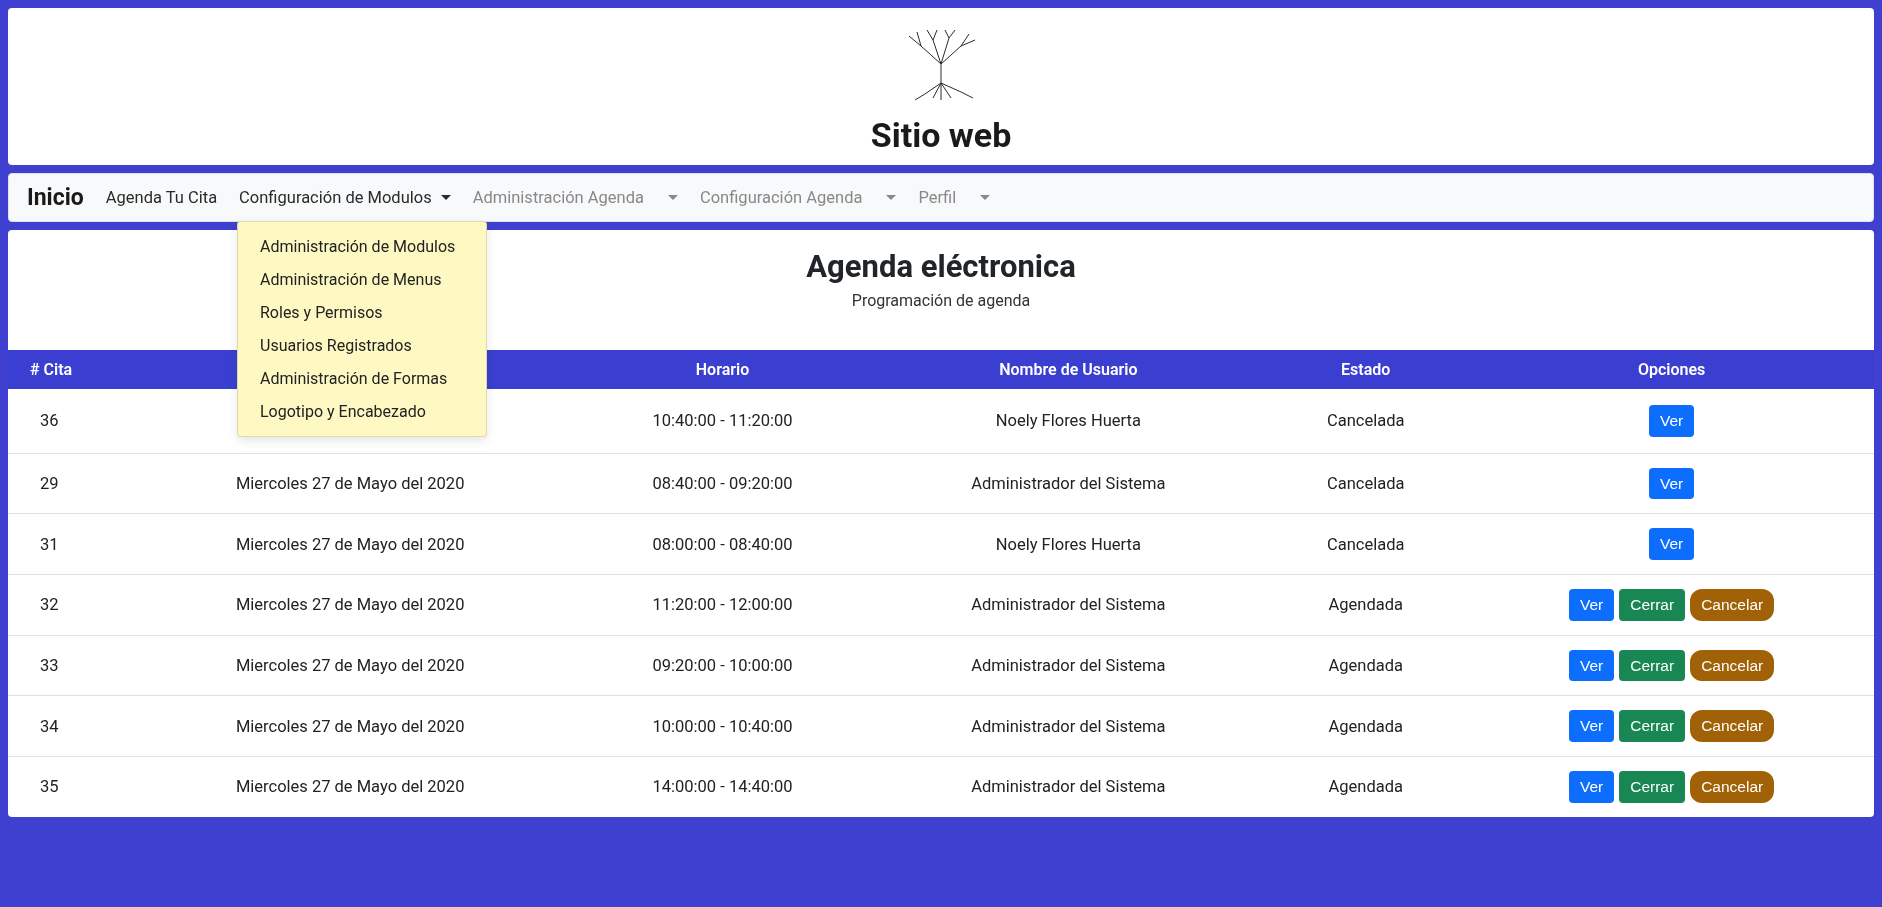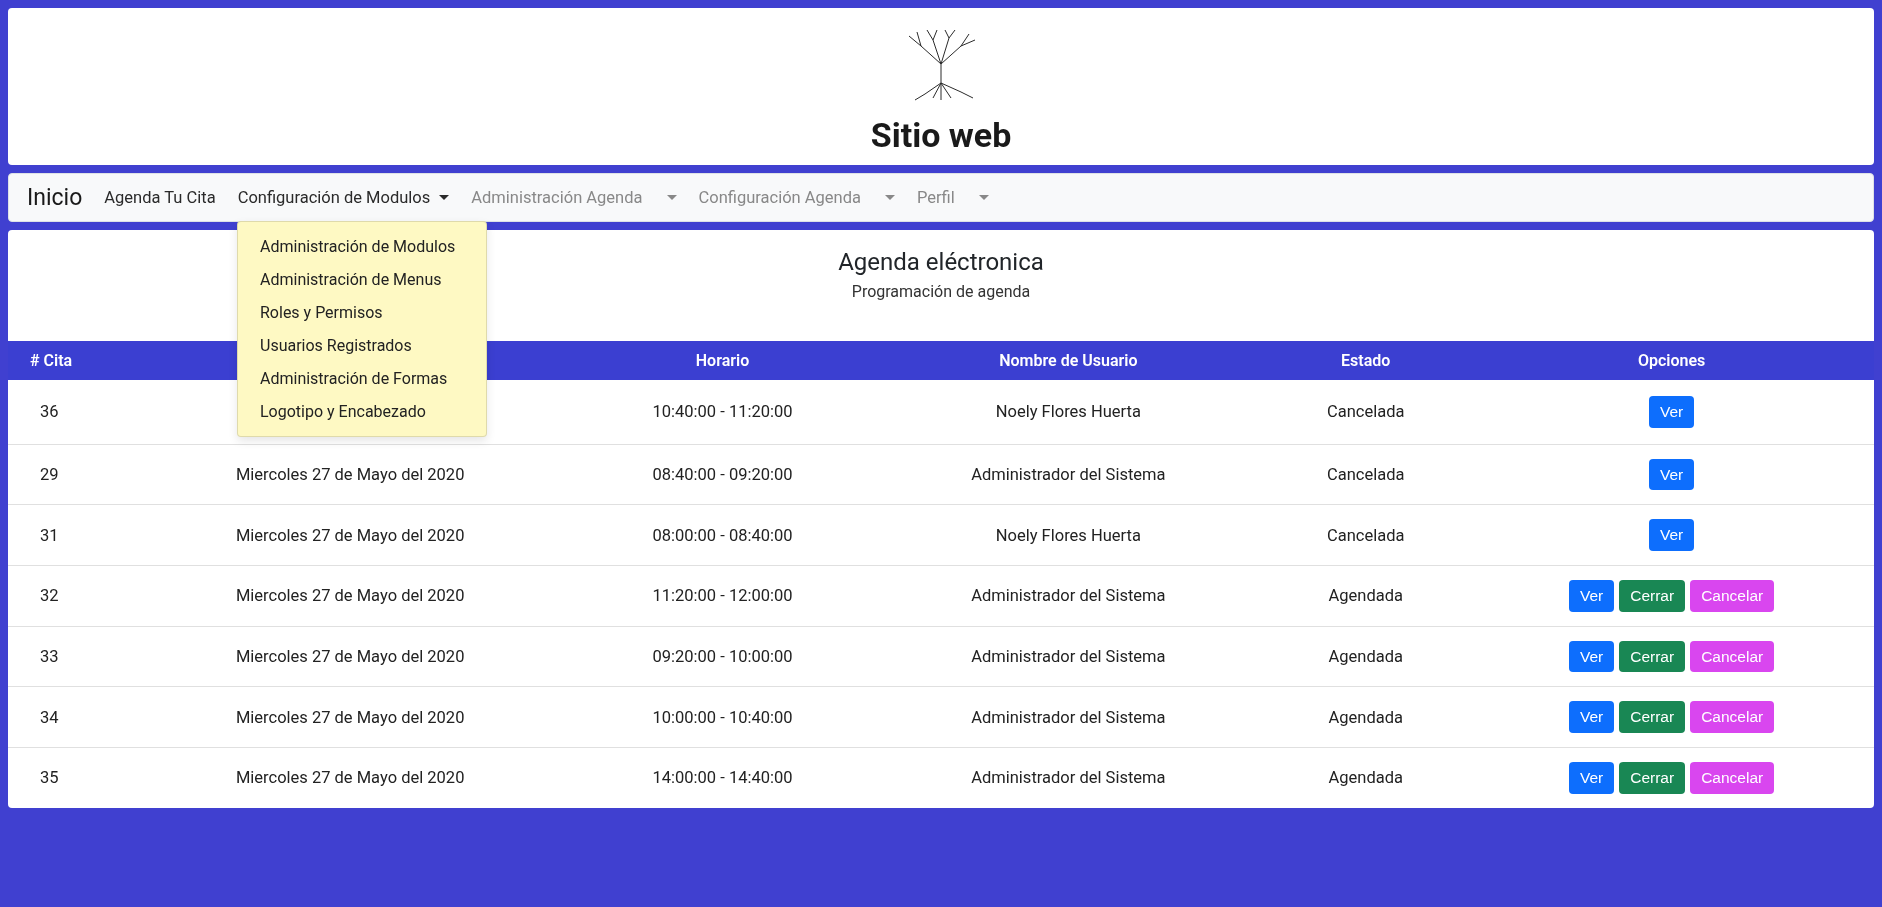--- a/index.html
+++ b/index.html
@@ -23,21 +23,21 @@
       background: #f8f9fa;
       border: 1px solid #dee2e6;
       border-radius: 4px;
       display: flex;
       align-items: center;
       padding: 10px 18px;
       gap: 22px;
       margin-bottom: 8px;
       position: relative;
     }
-    .navbar-brand { font-size: 23px; color: #1a1a1a; cursor: pointer; }
+    .navbar-brand { font-size: 23px; color: #1a1a1a; cursor: pointer; font-weight: bold; }
     .nav-link {
       font-size: 16.5px;
       color: #2a2a2a;
       display: flex;
       align-items: center;
       gap: 5px;
       cursor: pointer;
       white-space: nowrap;
     }
     .nav-link.muted { color: #888; gap: 20px; }
@@ -58,21 +58,21 @@
       font-size: 16px;
       color: #222;
       white-space: nowrap;
       cursor: pointer;
     }
     .content-panel {
       background: #fff;
       border-radius: 4px;
       padding: 18px 0 0;
     }
-    .page-title { font-size: 24px; font-weight: 400; text-align: center; margin-bottom: 6px; }
+    .page-title { font-size: 31px; font-weight: 700; text-align: center; margin-bottom: 6px; }
     .page-subtitle { font-size: 16px; text-align: center; color: #333; margin-bottom: 40px; }
     table { width: 100%; border-collapse: collapse; }
     thead th {
       background: #3b3fd1;
       color: #fff;
       font-weight: 600;
       padding: 10px 12px;
       font-size: 16px;
     }
     thead th:first-child { text-align: left; padding-left: 22px; }
@@ -90,21 +90,21 @@
       padding: 5px 11px;
       border: none;
       border-radius: 4px;
       color: #fff;
       font-size: 15.5px;
       cursor: pointer;
       line-height: 1.4;
     }
     .btn-primary { background: #0d6efd; }
     .btn-success { background: #198754; }
-    .btn-danger  { background: #d946ef; }
+    .btn-danger  { background: #a16207; border-radius: 12px; }
     .caret {
       display: inline-block;
       width: 0; height: 0;
       border-left: 5px solid transparent;
       border-right: 5px solid transparent;
       border-top: 5px solid currentColor;
       margin-left: 4px;
     }
   </style>
 </head>

